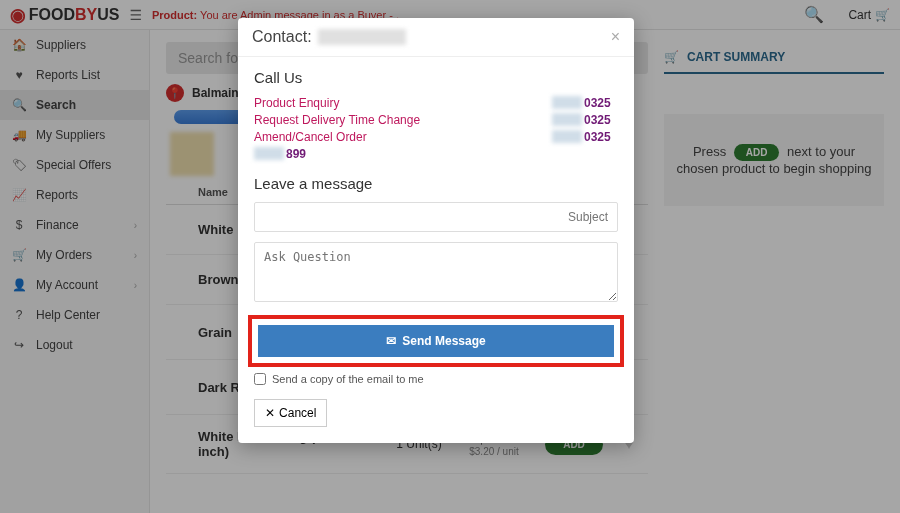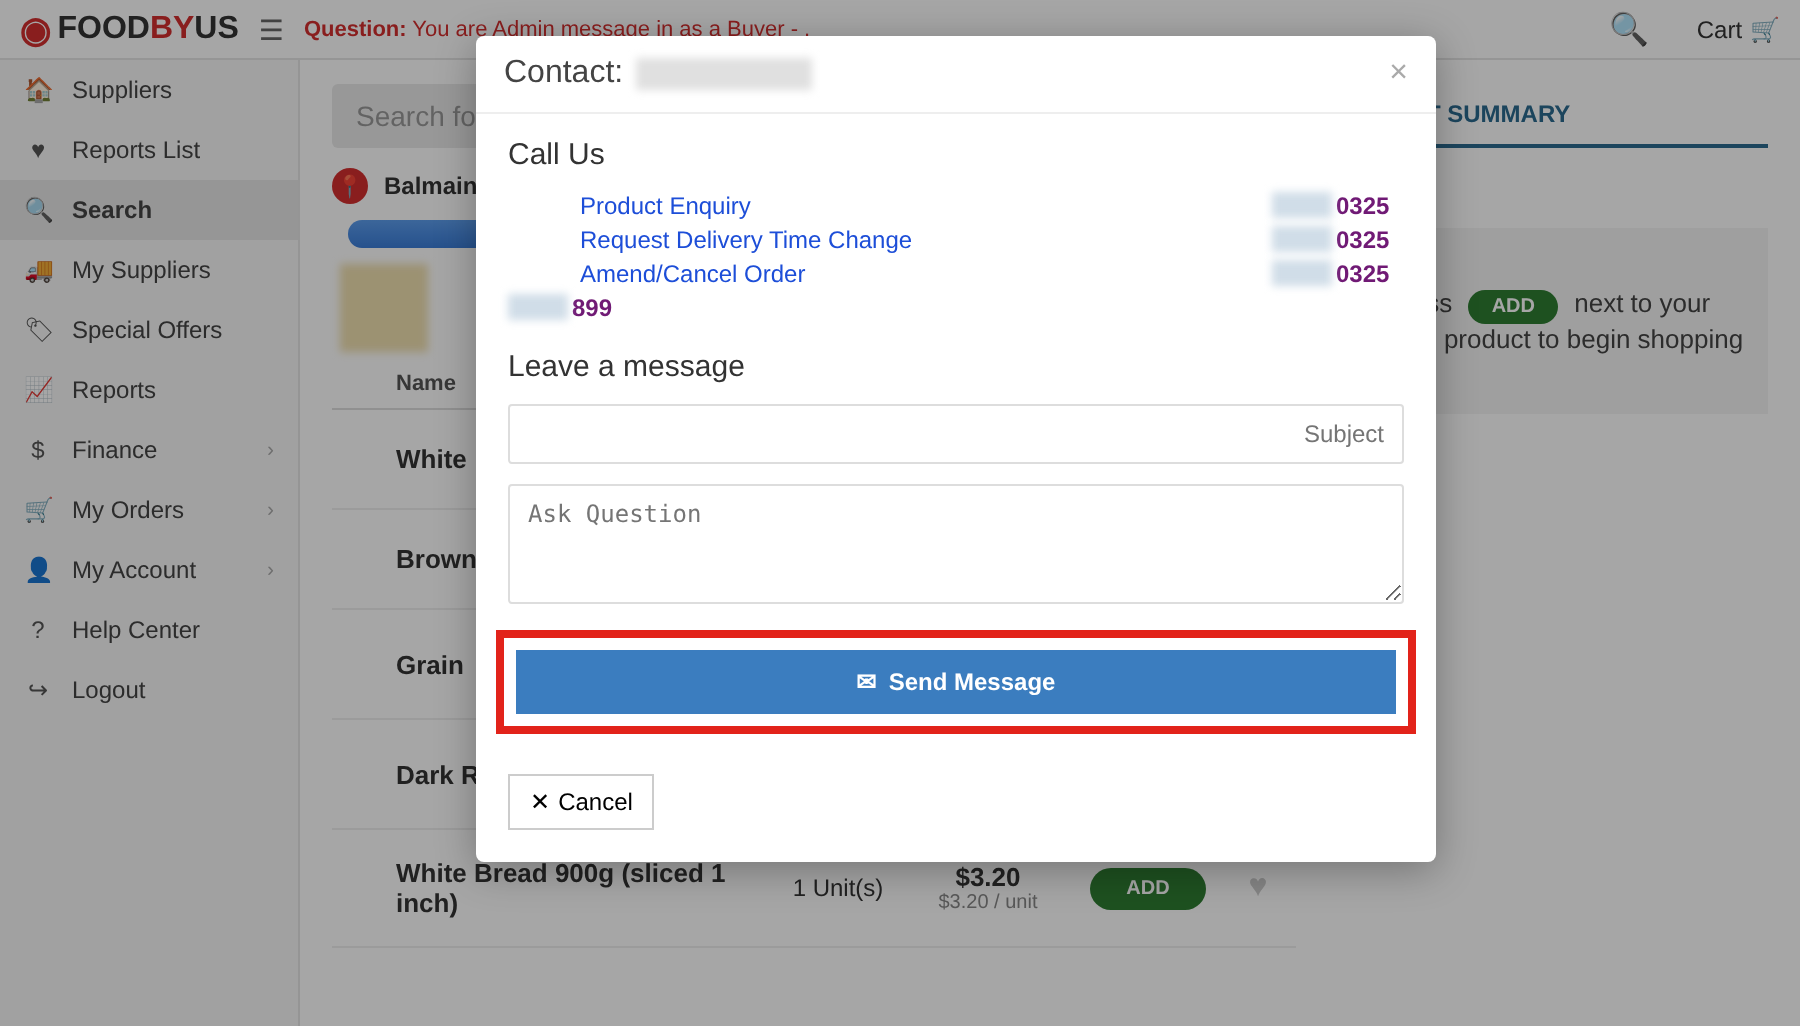--- a/index.html
+++ b/index.html
@@ -53,29 +53,29 @@
 .prod-add { width: 80px; text-align: center; }
 .add-btn { background: #2e7d32; color: #fff; border: none; border-radius: 14px; padding: 5px 18px; font-size: 10px; font-weight: 700; cursor: pointer; }
 .prod-heart { width: 30px; color: #ccc; font-size: 16px; text-align: center; cursor: pointer; }
 
 .cart-summary-head { color: #2b6a8f; font-weight: 700; font-size: 12px; padding: 8px 0; border-bottom: 2px solid #2b6a8f; display: flex; align-items: center; gap: 8px; }
 .cart-help { background: #f5f5f5; padding: 30px 10px; text-align: center; font-size: 13px; color: #444; margin-top: 40px; }
 .cart-help .add-inline { background: #2e7d32; color: #fff; border-radius: 12px; padding: 3px 12px; font-size: 10px; font-weight: 700; display: inline-block; margin: 0 4px; }
 
 .overlay { position: absolute; inset: 0; background: rgba(0,0,0,0.35); }
 
-.modal { position: absolute; left: 238px; top: 18px; width: 480px; background: #fff; border-radius: 4px; box-shadow: 0 4px 20px rgba(0,0,0,0.3); padding: 0; }
+.modal { position: absolute; left: 238px; top: 18px; width: 396px; background: #fff; border-radius: 4px; box-shadow: 0 4px 20px rgba(0,0,0,0.3); padding: 0; }
 .modal-header { padding: 10px 14px; border-bottom: 1px solid #eee; display: flex; align-items: center; }
 .modal-title { font-size: 16px; color: #444; }
 .modal-contact-name { background: #e0e0e0; color: #e0e0e0; padding: 0 30px; margin-left: 6px; filter: blur(2px); font-size: 14px; }
 .modal-close { margin-left: auto; color: #aaa; cursor: pointer; font-size: 16px; }
 .modal-body { padding: 12px 16px 16px; }
 .section-title { font-size: 15px; color: #333; margin-bottom: 10px; }
 .call-row { display: flex; font-size: 12px; margin-bottom: 3px; }
-.call-label { flex: 1; color: #1d4ed8; margin-left: 36px; }
+.call-label { flex: 1; color: #be185d; }
 .call-num-blur { width: 30px; height: 13px; background: #d0dde8; filter: blur(2px); margin-right: 2px; }
 .call-num { color: #701a75; font-weight: 600; width: 34px; text-align: left; }
 .leave-title { font-size: 15px; color: #333; margin: 14px 0 10px; }
 .text-input { width: 100%; border: 1px solid #ddd; padding: 7px 9px; font-size: 12px; color: #999; border-radius: 2px; margin-bottom: 10px; text-align: right; }
 .textarea { width: 100%; border: 1px solid #ddd; padding: 7px 9px; font-size: 12px; color: #999; height: 60px; resize: vertical; border-radius: 2px; }
 
 .send-wrap { border: 4px solid #e2231a; padding: 6px; margin: 10px -6px 6px; }
 .send-btn { width: 100%; background: #3b7dbf; color: #fff; border: none; padding: 9px; font-size: 12px; font-weight: 600; cursor: pointer; display: flex; align-items: center; justify-content: center; gap: 6px; }
 
 .copy-row { display: flex; align-items: center; gap: 6px; font-size: 11px; color: #555; }
@@ -86,21 +86,21 @@
 </head>
 <body>
 
 <div class="topbar">
   <div class="logo">
     <span class="logo-pin">◉</span>
     <span><span class="logo-food">FOOD</span><span class="logo-by">BY</span><span class="logo-us">US</span></span>
   </div>
   <span class="hamburger">☰</span>
   <span class="admin-banner">
-    <b>Question:</b>
+    <b>Product:</b>
     <span>You are Admin message in as a Buyer - .</span>
   </span>
   <span class="topbar-spacer"></span>
   <span class="search-top-icon">🔍</span>
   <span class="cart-top">
     <span>Cart</span>
     <span>🛒</span>
   </span>
 </div>
 
@@ -273,18 +273,22 @@
       </div>
     <div class="leave-title">Leave a message</div>
     <input class="text-input" placeholder="Subject" style="">
     <textarea class="textarea" placeholder="Ask Question" style=""></textarea>
     <div class="send-wrap">
       <button class="send-btn">
         <span>✉</span>
         <span>Send Message</span>
       </button>
     </div>
+    <label class="copy-row">
+      <input type="checkbox" style="">
+      <span>Send a copy of the email to me</span>
+    </label>
     <button class="cancel-btn">
       <span>✕</span>
       <span>Cancel</span>
     </button>
   </div>
 </div>
 
 </body></html>

